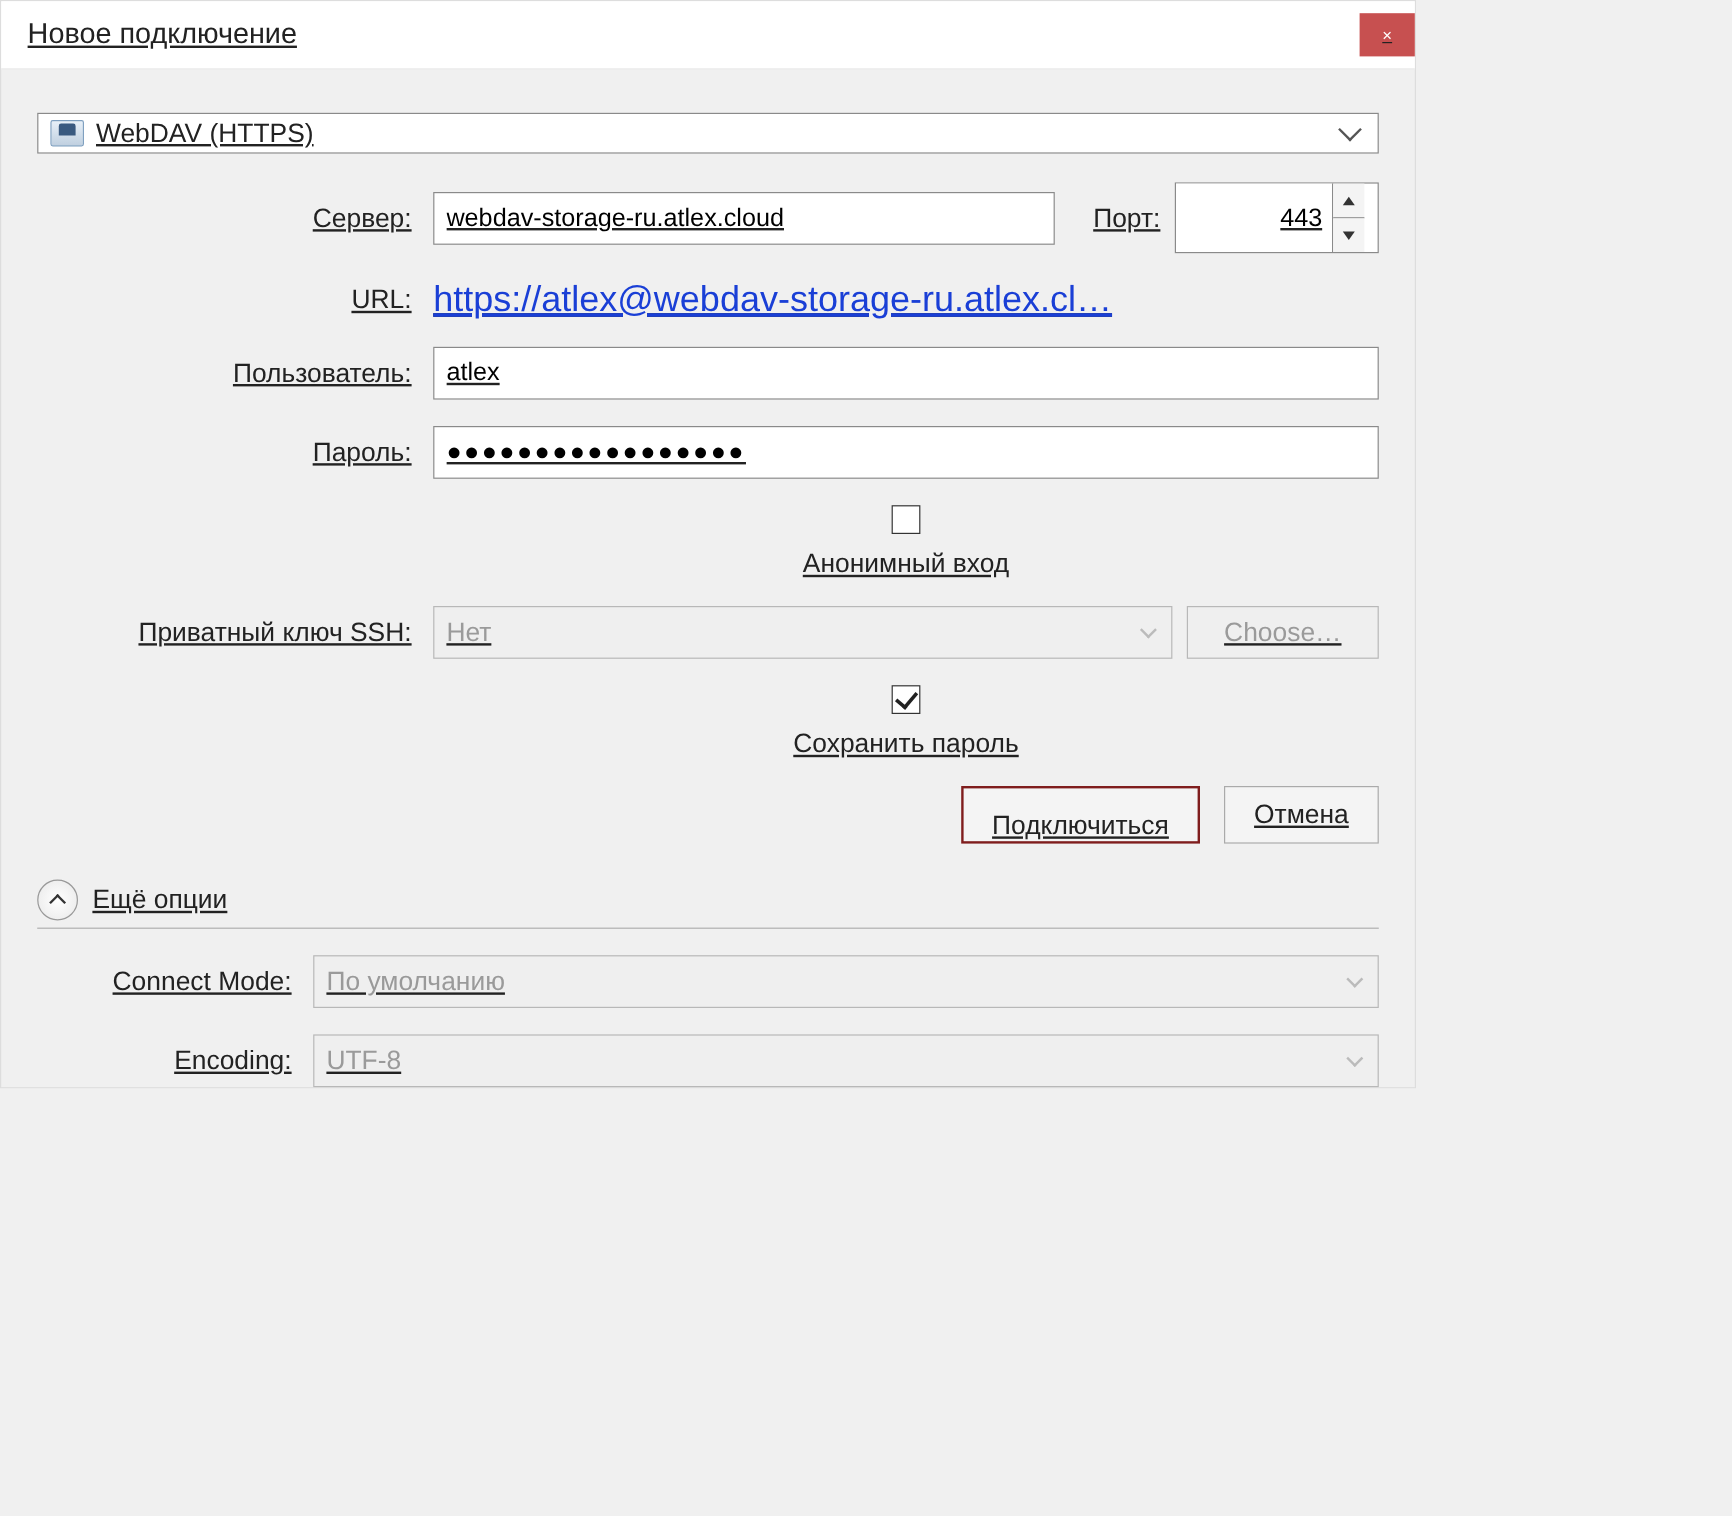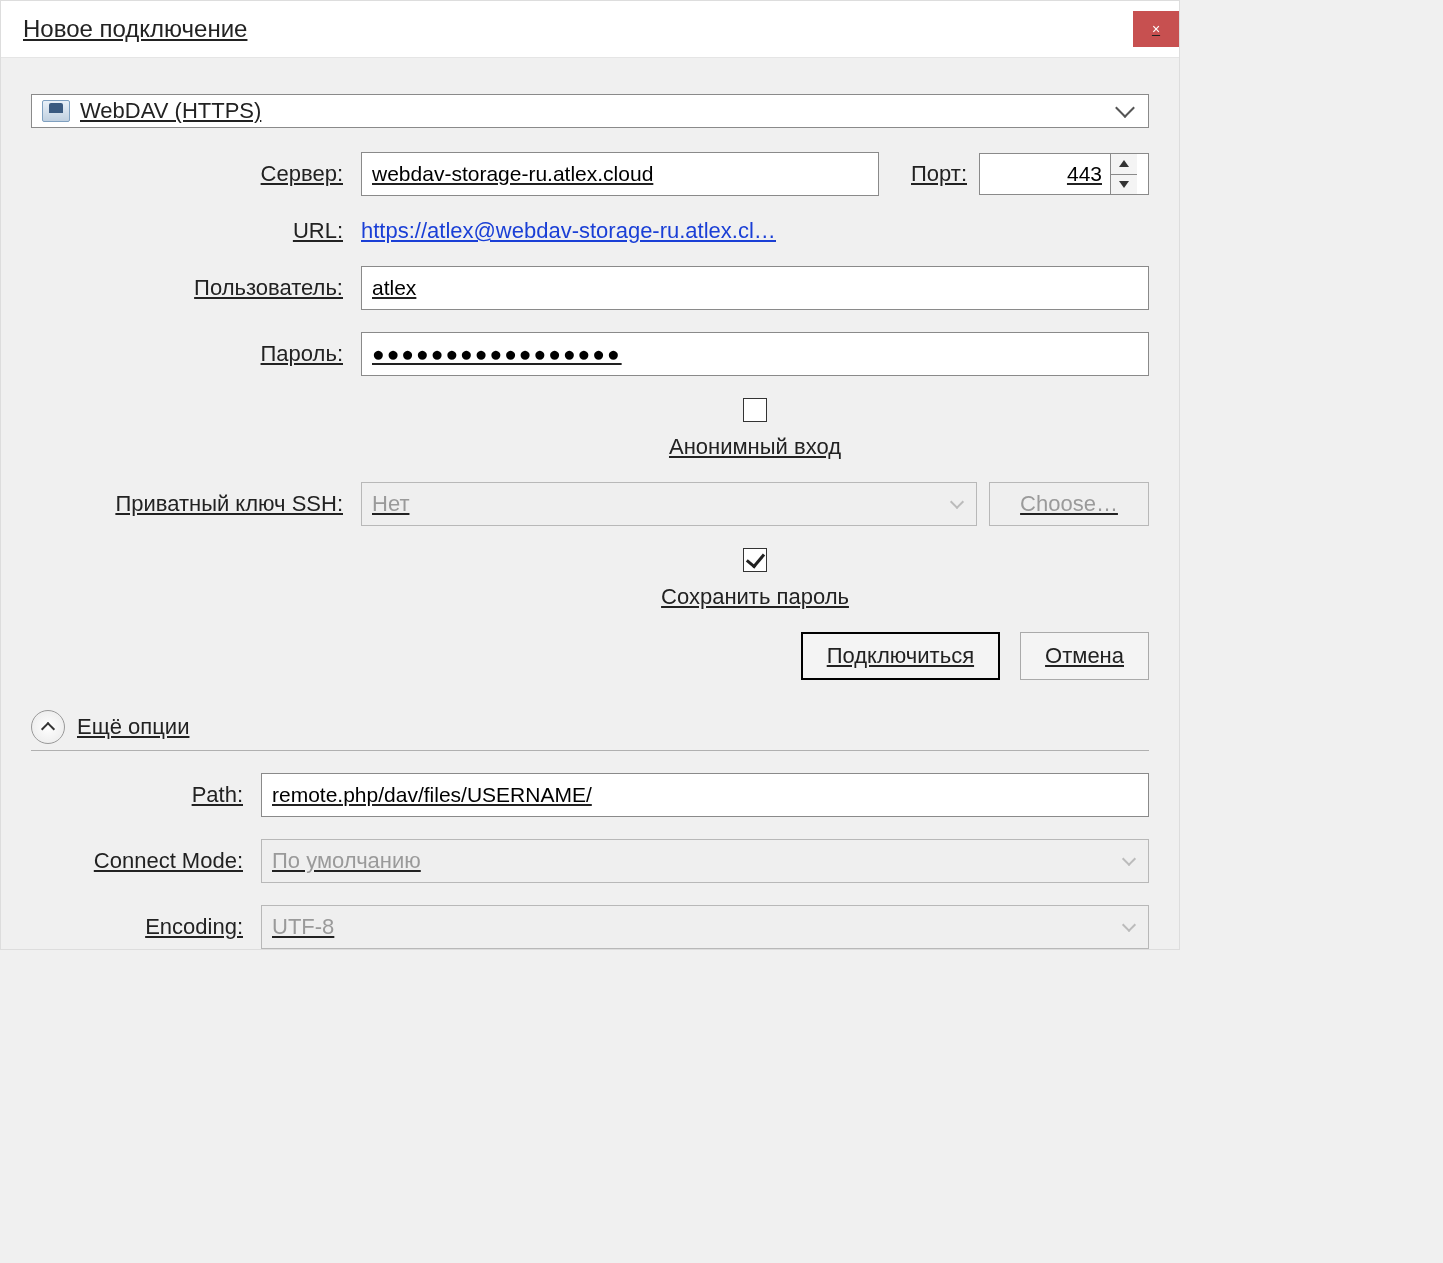--- a/index.html
+++ b/index.html
@@ -105,21 +105,21 @@
     font-size: 21px;
     padding: 0 10px;
     font-family: inherit;
   }
   .server-input { flex: 1; }
   .port-label { font-size: 22px; margin-left: 20px; }
   .port-box {
     display: flex;
     align-items: stretch;
     border: 1px solid #8a8a8a;
-    height: 42px;
+    height: 59px;
     width: 170px;
     background: #fff;
   }
   .port-input {
     border: none;
     width: 130px;
     text-align: right;
     font-size: 21px;
     padding: 0 8px;
     font-family: inherit;
@@ -149,21 +149,21 @@
   }
   .tri-down {
     width: 0; height: 0;
     border-left: 5px solid transparent;
     border-right: 5px solid transparent;
     border-top: 7px solid #333;
   }
   .url-link {
     color: #1a3fd6;
     text-decoration: underline;
-    font-size: 22px;
+    font-size: 30px;
     cursor: pointer;
   }
   .full-input { width: 100%; }
   .pw-input {
     width: 100%;
     border: 1px solid #1e88e5;
     letter-spacing: 2px;
     font-size: 18px;
   }
   .checkbox-row {
@@ -235,21 +235,22 @@
     padding: 0 24px;
     border: 1px solid #aaa;
     background: #f4f4f4;
     font-size: 22px;
     cursor: pointer;
     display: flex;
     align-items: center;
     justify-content: center;
   }
   .btn.primary {
-    border: 2px solid #000000;
+    border: 2px solid #7f1d1d;
+    align-items: flex-end;
   }
   .more-header {
     display: flex;
     align-items: center;
     gap: 12px;
     padding-bottom: 6px;
     border-bottom: 1px solid #b0b0b0;
     margin-bottom: 22px;
   }
   .circle-btn {
@@ -374,26 +375,20 @@
 
       <div class="more-header">
         <div class="circle-btn">
           <span class="chev-up"></span>
         </div>
         <span class="more-title">Ещё опции</span>
       </div>
 
       <div class="more-section">
 
-        <div class="row">
-          <div class="label-col">Path:</div>
-          <div class="field-col">
-            <input class="text full-input" value="remote.php/dav/files/USERNAME/" style="">
-          </div>
-        </div>
 
         <div class="row">
           <div class="label-col">Connect Mode:</div>
           <div class="field-col">
             <div class="disabled-dd">
               <span>По умолчанию</span>
               <span class="dd-chev"></span>
             </div>
           </div>
         </div>

